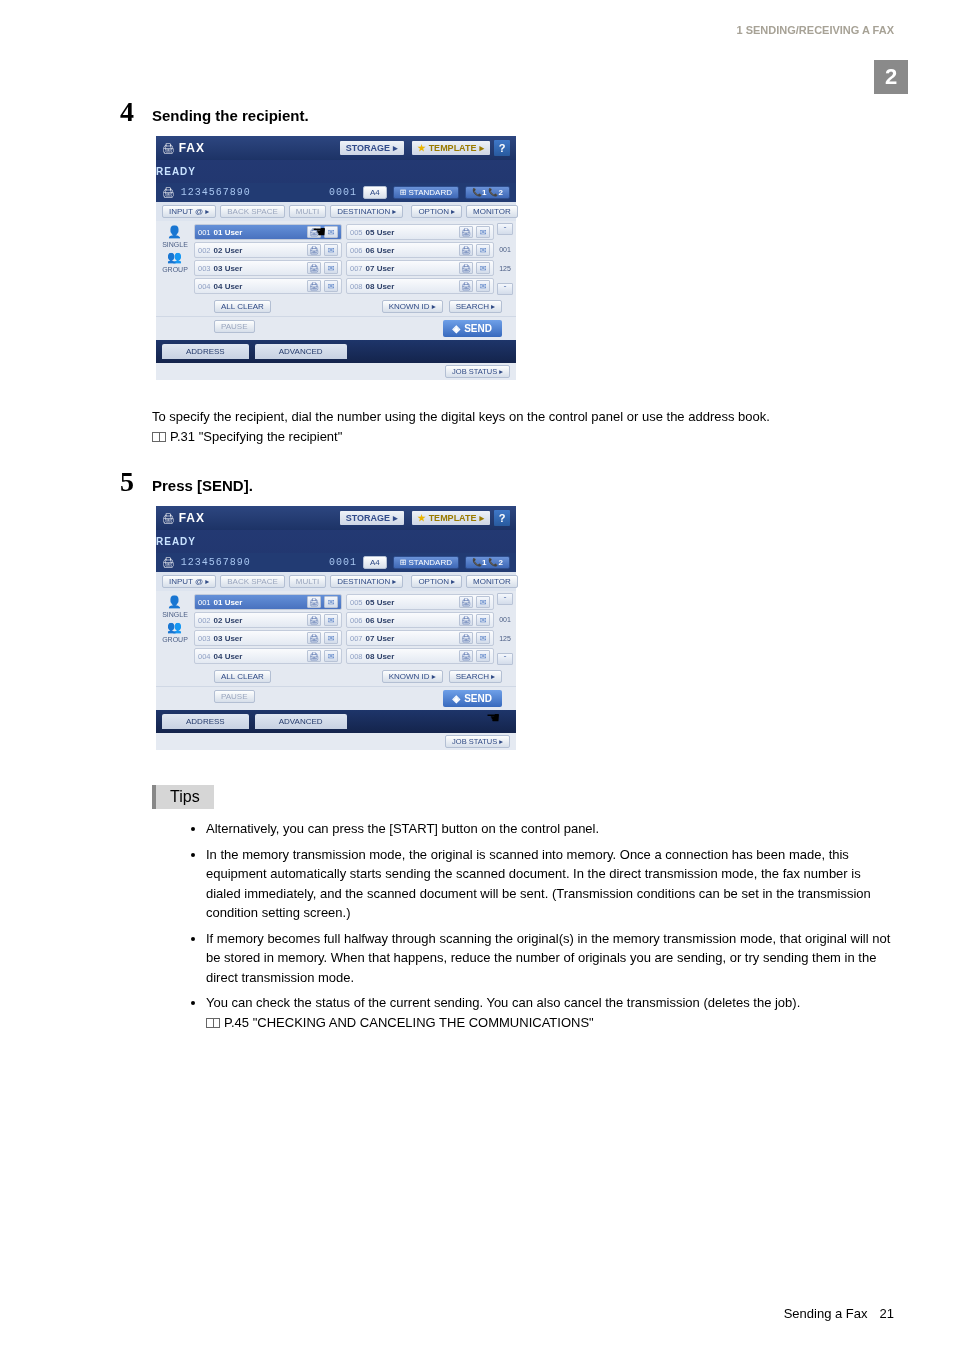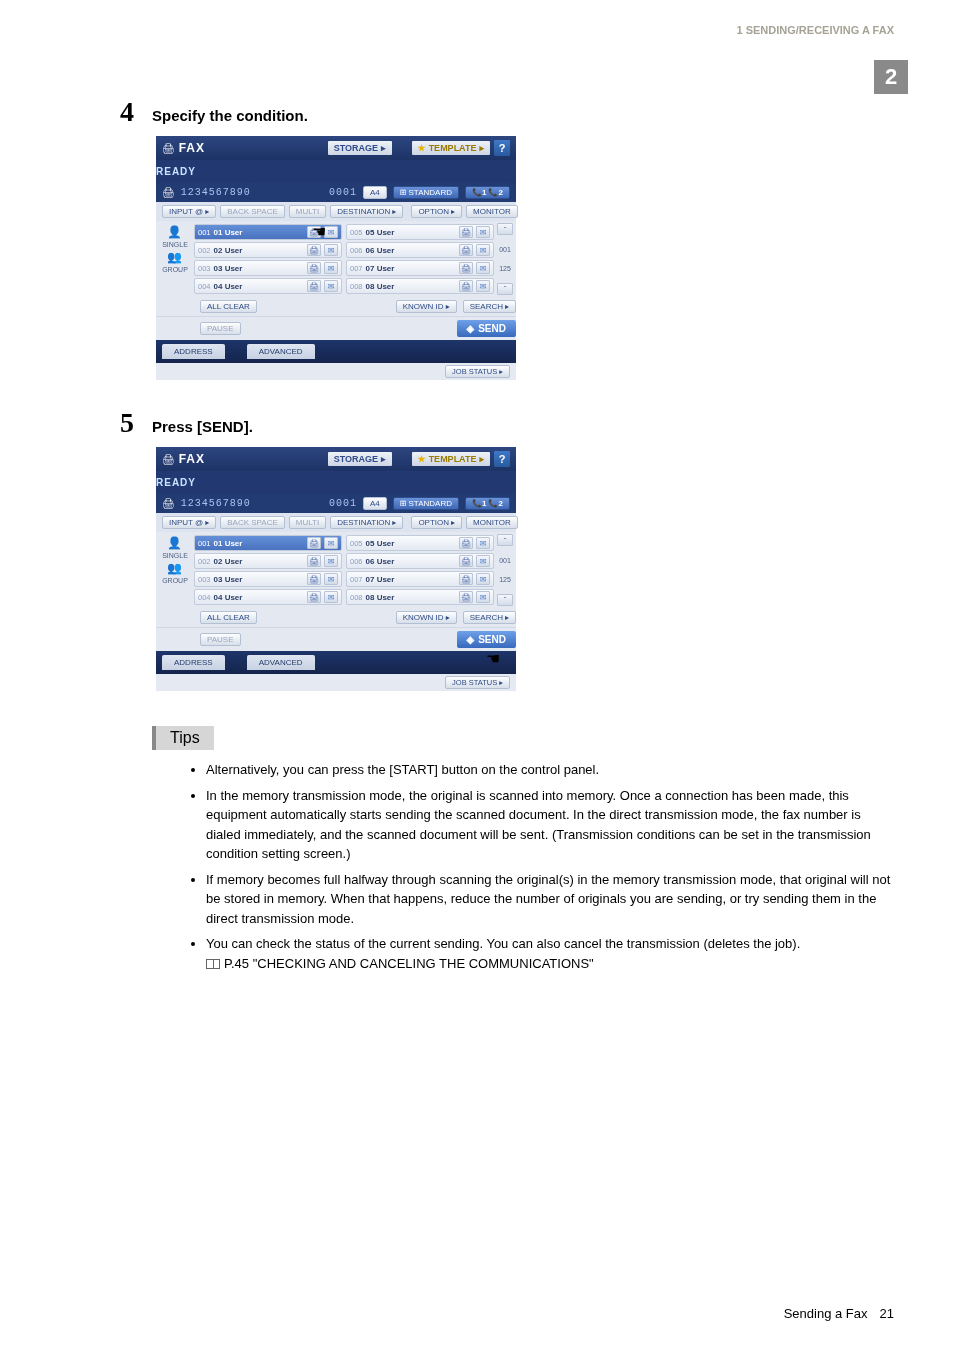--- a/index.html
+++ b/index.html
@@ -62,21 +62,21 @@
     background: linear-gradient(#2d4680, #1d3366);
   }
   .titlebar .fax-label { font-weight: bold; font-size: 12px; letter-spacing: 1px; margin-left: 4px; }
   .titlebar .spacer { flex: 1; }
   .top-btn {
     background: linear-gradient(#eef2f8,#cdd6e4);
     color: #314b8a;
     font-weight: bold;
     font-size: 9px;
     padding: 2px 6px;
-    margin-left: 20px;
+    margin-left: 8px;
     border-radius: 1px;
     display: inline-flex;
     align-items: flex-end;
     gap: 3px;
   }
   .top-btn.yellow { color: #9a7b00; }
   .top-btn.yellow .star { color: #e9b400; }
   .help-btn {
     width: 16px; height: 16px; background: linear-gradient(#3f78c8,#285a9e);
     color:#fff;font-weight:bold;display:inline-flex;align-items:center;justify-content:center;margin-left:4px;border-radius:1px;font-size:11px;
@@ -115,30 +115,30 @@
     background:linear-gradient(#fafbfd,#e3e9f2);
     border:1px solid #c2cbdb; border-radius:2px; padding:1px 3px;
   }
   .row .idx { color:#8fa0c4; font-size:7.5px; }
   .row .nm { color:#2c3f68; font-size:8px; font-weight:bold; flex:1; }
   .mini { width:14px; height:12px; background:linear-gradient(#f4f7fc,#d3dcea); border:1px solid #b8c3d6; border-radius:1px; display:inline-flex; align-items:center; justify-content:center; font-size:8px; color:#3e5ea2; }
   .mini.mail { color:#5a83c8; }
   .scroll-col { width:22px; display:flex; flex-direction:column; align-items:center; justify-content:space-between; padding:2px 0; gap:2px; }
   .scroll-col .mini { width:16px; }
   .scroll-count { font-size:7px; color:#4a5d84; }
-  .below-list { background:#e4e9f1; padding:3px 0; display:flex; align-items:center; gap:6px; }
+  .below-list { background:#e4e9f1; padding:3px 14px; display:flex; align-items:flex-start; gap:6px; }
   .below-list .gap { flex:1; }
   .footer-dark { display:flex; background:linear-gradient(#1e356a,#14244c); padding:4px 6px; align-items:center; gap:6px; }
   .send-btn {
     background:linear-gradient(#6fa0e8,#3769bd); color:#fff; font-weight:bold;
     padding:3px 10px; border-radius:2px; font-size:10px; display:inline-flex; align-items:center; gap:4px;
   }
   .tab-btn {
     background:linear-gradient(#dfe6f1,#c7d1e2); color:#243a6b; font-size:8px;
-    padding:3px 12px; border-radius:2px 2px 0 0; margin-right:16px;
+    padding:3px 24px; border-radius:2px 2px 0 0; margin-right:0;
   }
   .jobstatus-row { background:#e5eaf2; text-align:right; padding:2px 6px; }
   .jobstatus-row .pill { font-size:7.5px; }
   .cursor-overlay { position:relative; }
   .cursor-icon { position:absolute; pointer-events:none; font-size:16px; color:#000; transform:rotate(-10deg); }
 
   .book-icon {
     display:inline-block; width:14px; height:10px; border:1px solid #666; position:relative; vertical-align:middle; margin-right:4px;
   }
   .book-icon::after { content:""; position:absolute; left:50%; top:0; bottom:0; width:1px; background:#666; }
@@ -161,21 +161,21 @@
 </head>
 <body>
 
 <div class="header-chapter">1 SENDING/RECEIVING A FAX</div>
 <div class="side-tab">2</div>
 
 <div class="content">
 
   <div class="step-row">
     <div class="step-num">4</div>
-    <div class="step-title">Specify the condition.</div>
+    <div class="step-title">Sending the recipient.</div>
   </div>
 
   <div class="screenshot-wrap">
     <div class="fax-panel">
       <div class="titlebar">
         <span>🖨</span>
         <span class="fax-label">FAX</span>
         <span class="spacer"></span>
         <span class="top-btn"><span>STORAGE</span> ▸</span>
         <span class="top-btn yellow"><span class="star">★</span><span>TEMPLATE</span> ▸</span>
@@ -288,20 +288,24 @@
       </div>
       <div class="footer-dark">
         <span class="tab-btn">ADDRESS</span>
         <span class="tab-btn">ADVANCED</span>
       </div>
       <div class="jobstatus-row"><span class="pill"><span>JOB STATUS</span> ▸</span></div>
     </div>
     <div class="cursor-overlay"><span class="cursor-icon" style="top:-158px; left:156px; position:relative;">☚</span></div>
   </div>
 
+  <div class="step-body">
+    <span>To specify the recipient, dial the number using the digital keys on the control panel or use the address book.</span><br>
+    <span class="book-icon"></span><span>P.31 "Specifying the recipient"</span>
+  </div>
 
   <div class="step-row">
     <div class="step-num">5</div>
     <div class="step-title">Press [SEND].</div>
   </div>
 
   <div class="screenshot-wrap">
     <div class="fax-panel">
       <div class="titlebar">
         <span>🖨</span>

